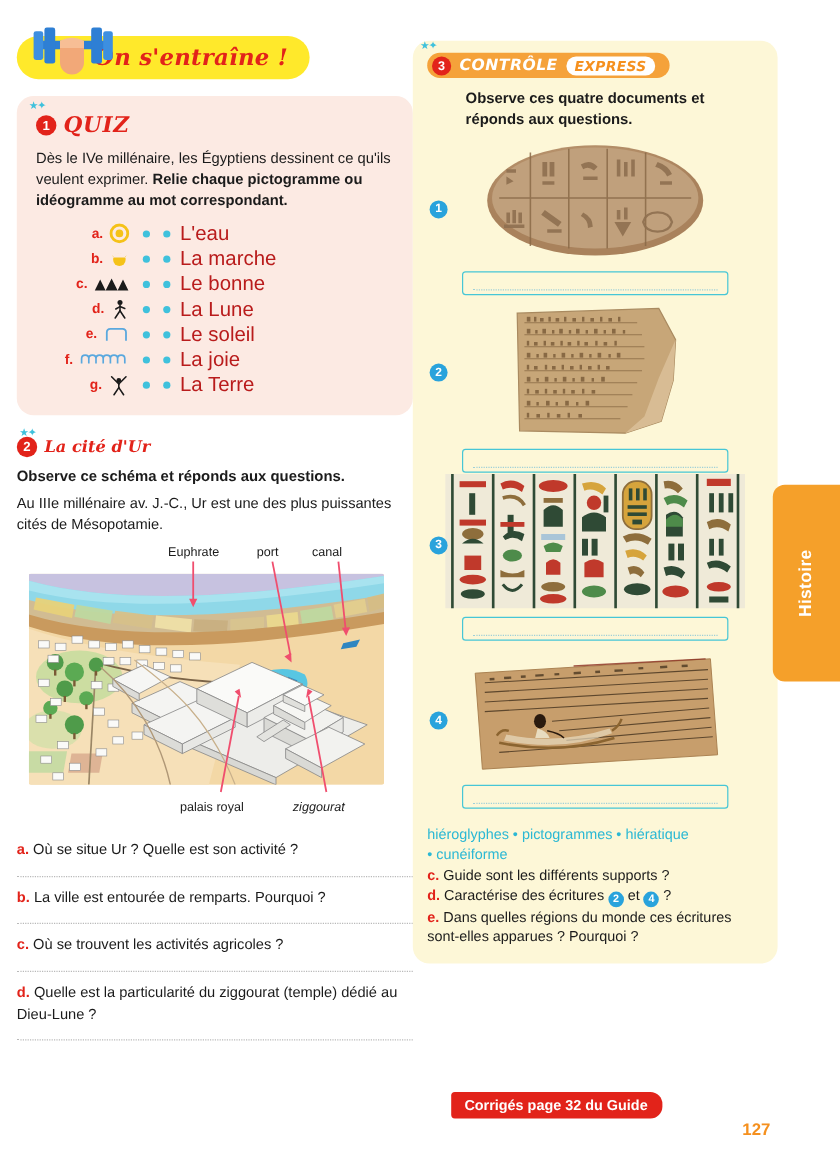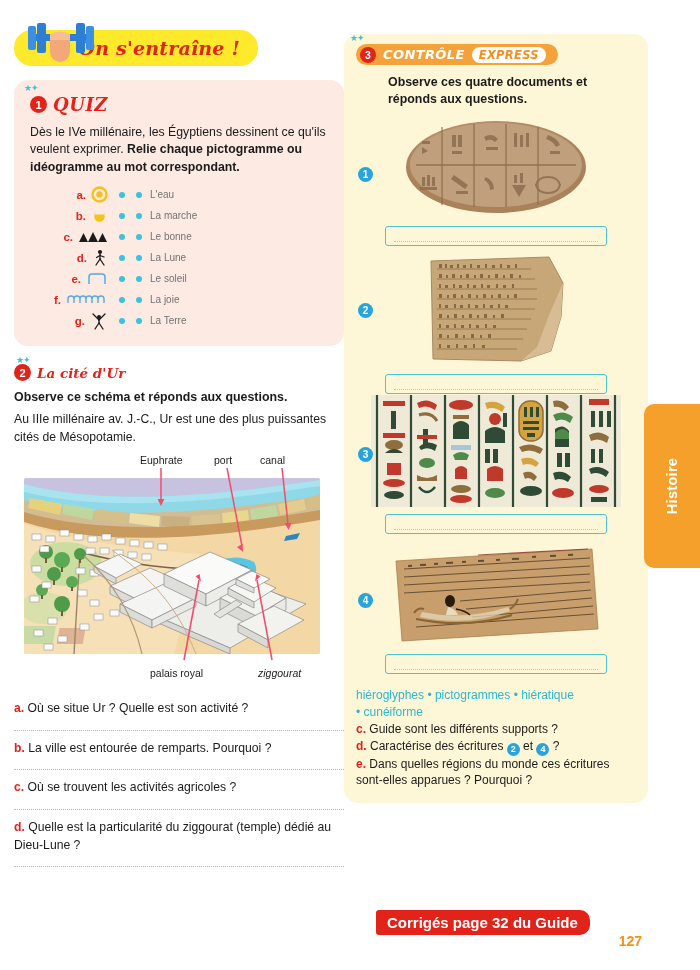--- a/index.html
+++ b/index.html
@@ -54,21 +54,21 @@
     -webkit-text-stroke: 0px;
   }
   .quiz-intro { margin-top: 9px; font-size: 12.3px; line-height: 1.42; color: #1b1b1b; }
   .quiz-intro b { font-weight: bold; }
 
   .quiz-grid { margin-top: 9px; display: grid; grid-template-columns: 78px 28px 1fr 1fr; row-gap: 2px; align-items: center; }
   .q-left { display: flex; align-items: center; justify-content: flex-end; gap: 5px; height: 19px; }
   .q-letter { color: #E2231A; font-weight: bold; font-size: 11.5px; }
   .dot { width: 6px; height: 6px; border-radius: 50%; background: #3FC1DC; display: inline-block; }
   .dot-cell { display: flex; align-items: center; justify-content: center; height: 19px; }
-  .q-word { font-size: 10px; color: #737373; }
+  .q-word { font-size: 17px; color: #b91c1c; }
   .word-cell { display: flex; align-items: center; gap: 8px; height: 19px; }
 
   .sec2 { margin-top: 18px; position: relative; }
   .sec2-title-row { display: flex; align-items: center; gap: 6px; }
   .sec2-title { font-family: "DejaVu Serif", serif; font-style: italic; font-weight: bold; font-size: 13.5px; color: #E2231A; }
   .sec2-instr { margin-top: 9px; font-size: 12.4px; font-weight: bold; color: #1b1b1b; }
   .sec2-text { margin-top: 7px; font-size: 12.2px; line-height: 1.42; color: #1b1b1b; }
 
   .figure { position: relative; margin-top: 8px; width: 316px; height: 232px; }
   .fig-label { position: absolute; font-size: 10.5px; color: #1b1b1b; }
@@ -140,21 +140,21 @@
   }
   .tab-histoire span {
     transform: rotate(-90deg); white-space: nowrap;
     color: #fff; font-weight: bold; font-size: 14.5px; letter-spacing: .3px;
   }
 
   
   .footer { position: absolute; left: 344px; top: 905px; width: 320px; height: 52px; }
   .corrige {
     position: absolute; left: 32px; top: 5px;
-    background: #E2231A; color: #fff; font-weight: bold; font-size: 15px;
+    background: #E2231A; color: #fff; font-weight: bold; font-size: 12px;
     border-radius: 3px 10px 10px 3px; padding: 4px 12px 4px 11px;
   }
   .pagenum {
     position: absolute; right: 22px; top: 28px;
     color: #F5901E; font-weight: bold; font-size: 14px;
   }
 </style>
 </head>
 <body>
 
@@ -475,21 +475,21 @@
           <g fill="#F04E6E">
             <path d="M147 52 l-3.4 -7 h6.8 z"></path>
             <path d="M229 98 l-6 -5 l5.6 -3 z"></path>
             <path d="M274.5 76 l-3.6 -6.8 l6.8 -.4 z"></path>
             <path d="M185.6 120 l1.4 7.6 l-5.4 -5.4 z"></path>
             <path d="M242.4 120 l-1.4 7.6 l5.4 -5.4 z"></path>
           </g>
         </svg>
 
         <span class="fig-label" style="left:136px; top:213px;">palais royal</span>
-        <span class="fig-label" style="left:244px; top:213px; font-style:italic;">ziggourat</span>
+        <span class="fig-label" style="left:230px; top:213px; font-style:italic;">ziggourat</span>
       </div>
 
       <div class="qlist">
         <div class="qitem">
           <span class="ql">a.</span>
           <span>Où se situe Ur ? Quelle est son activité ?</span>
         </div>
         <div class="ansline"></div>
         <div class="qitem">
           <span class="ql">b.</span>

